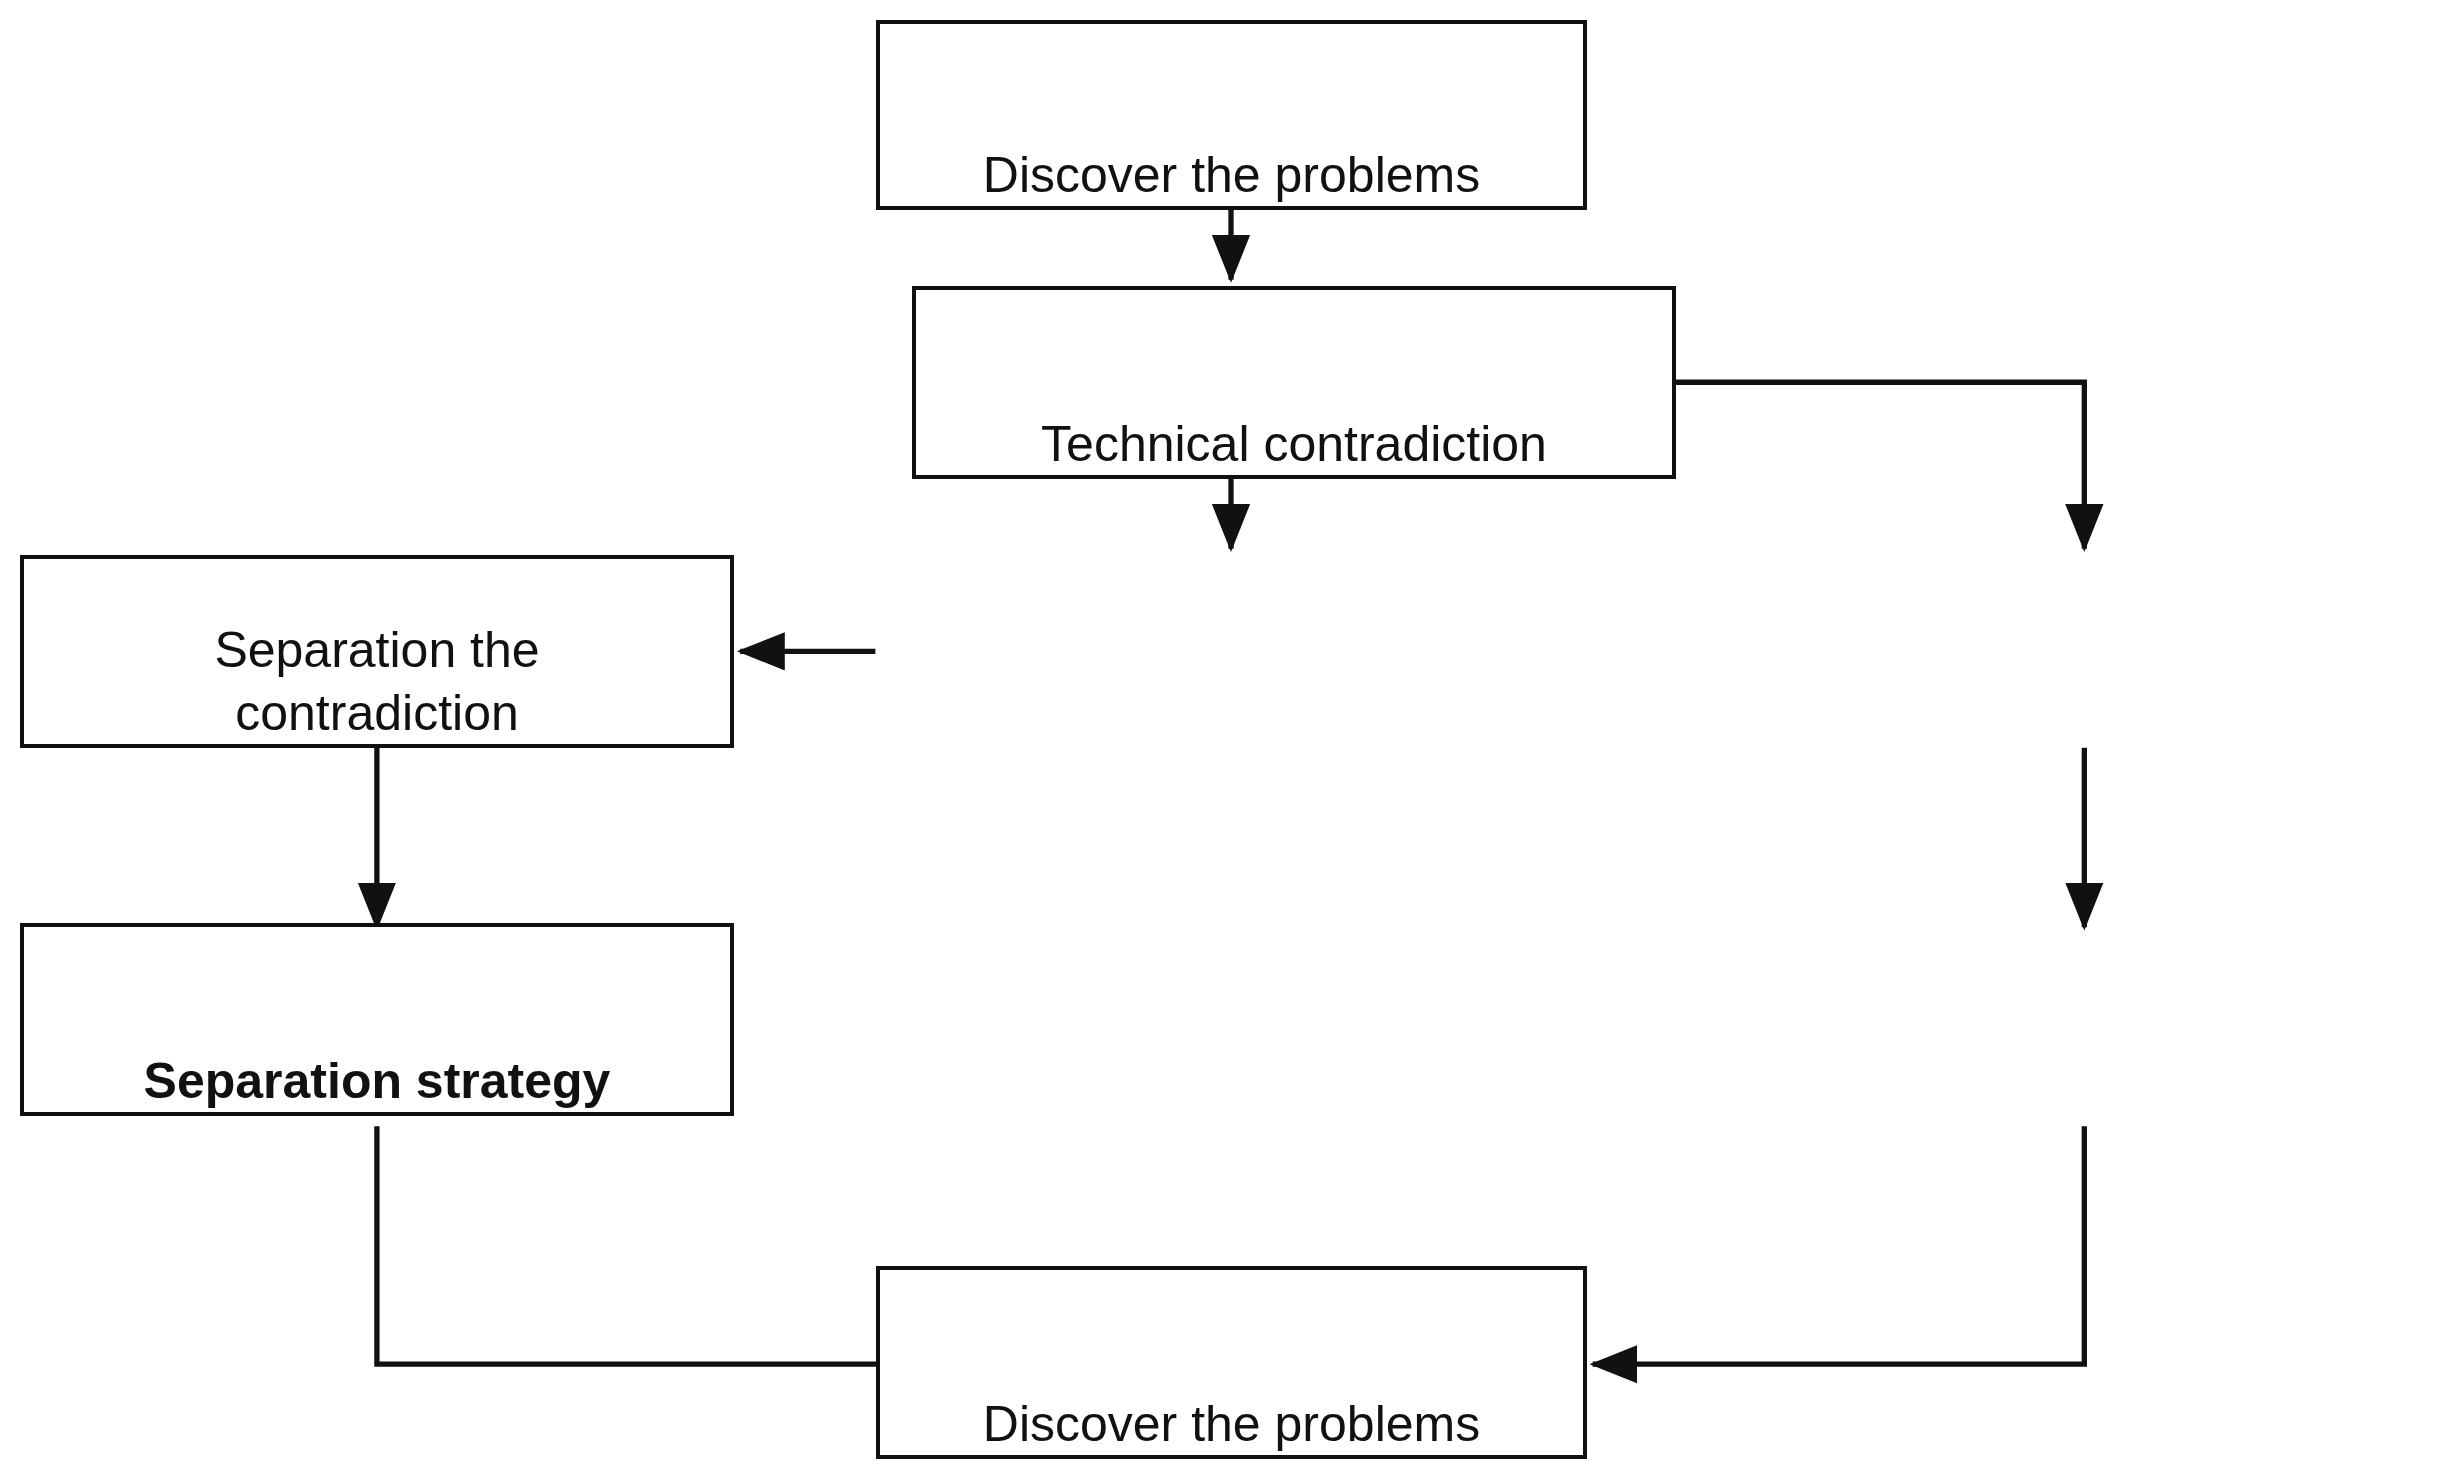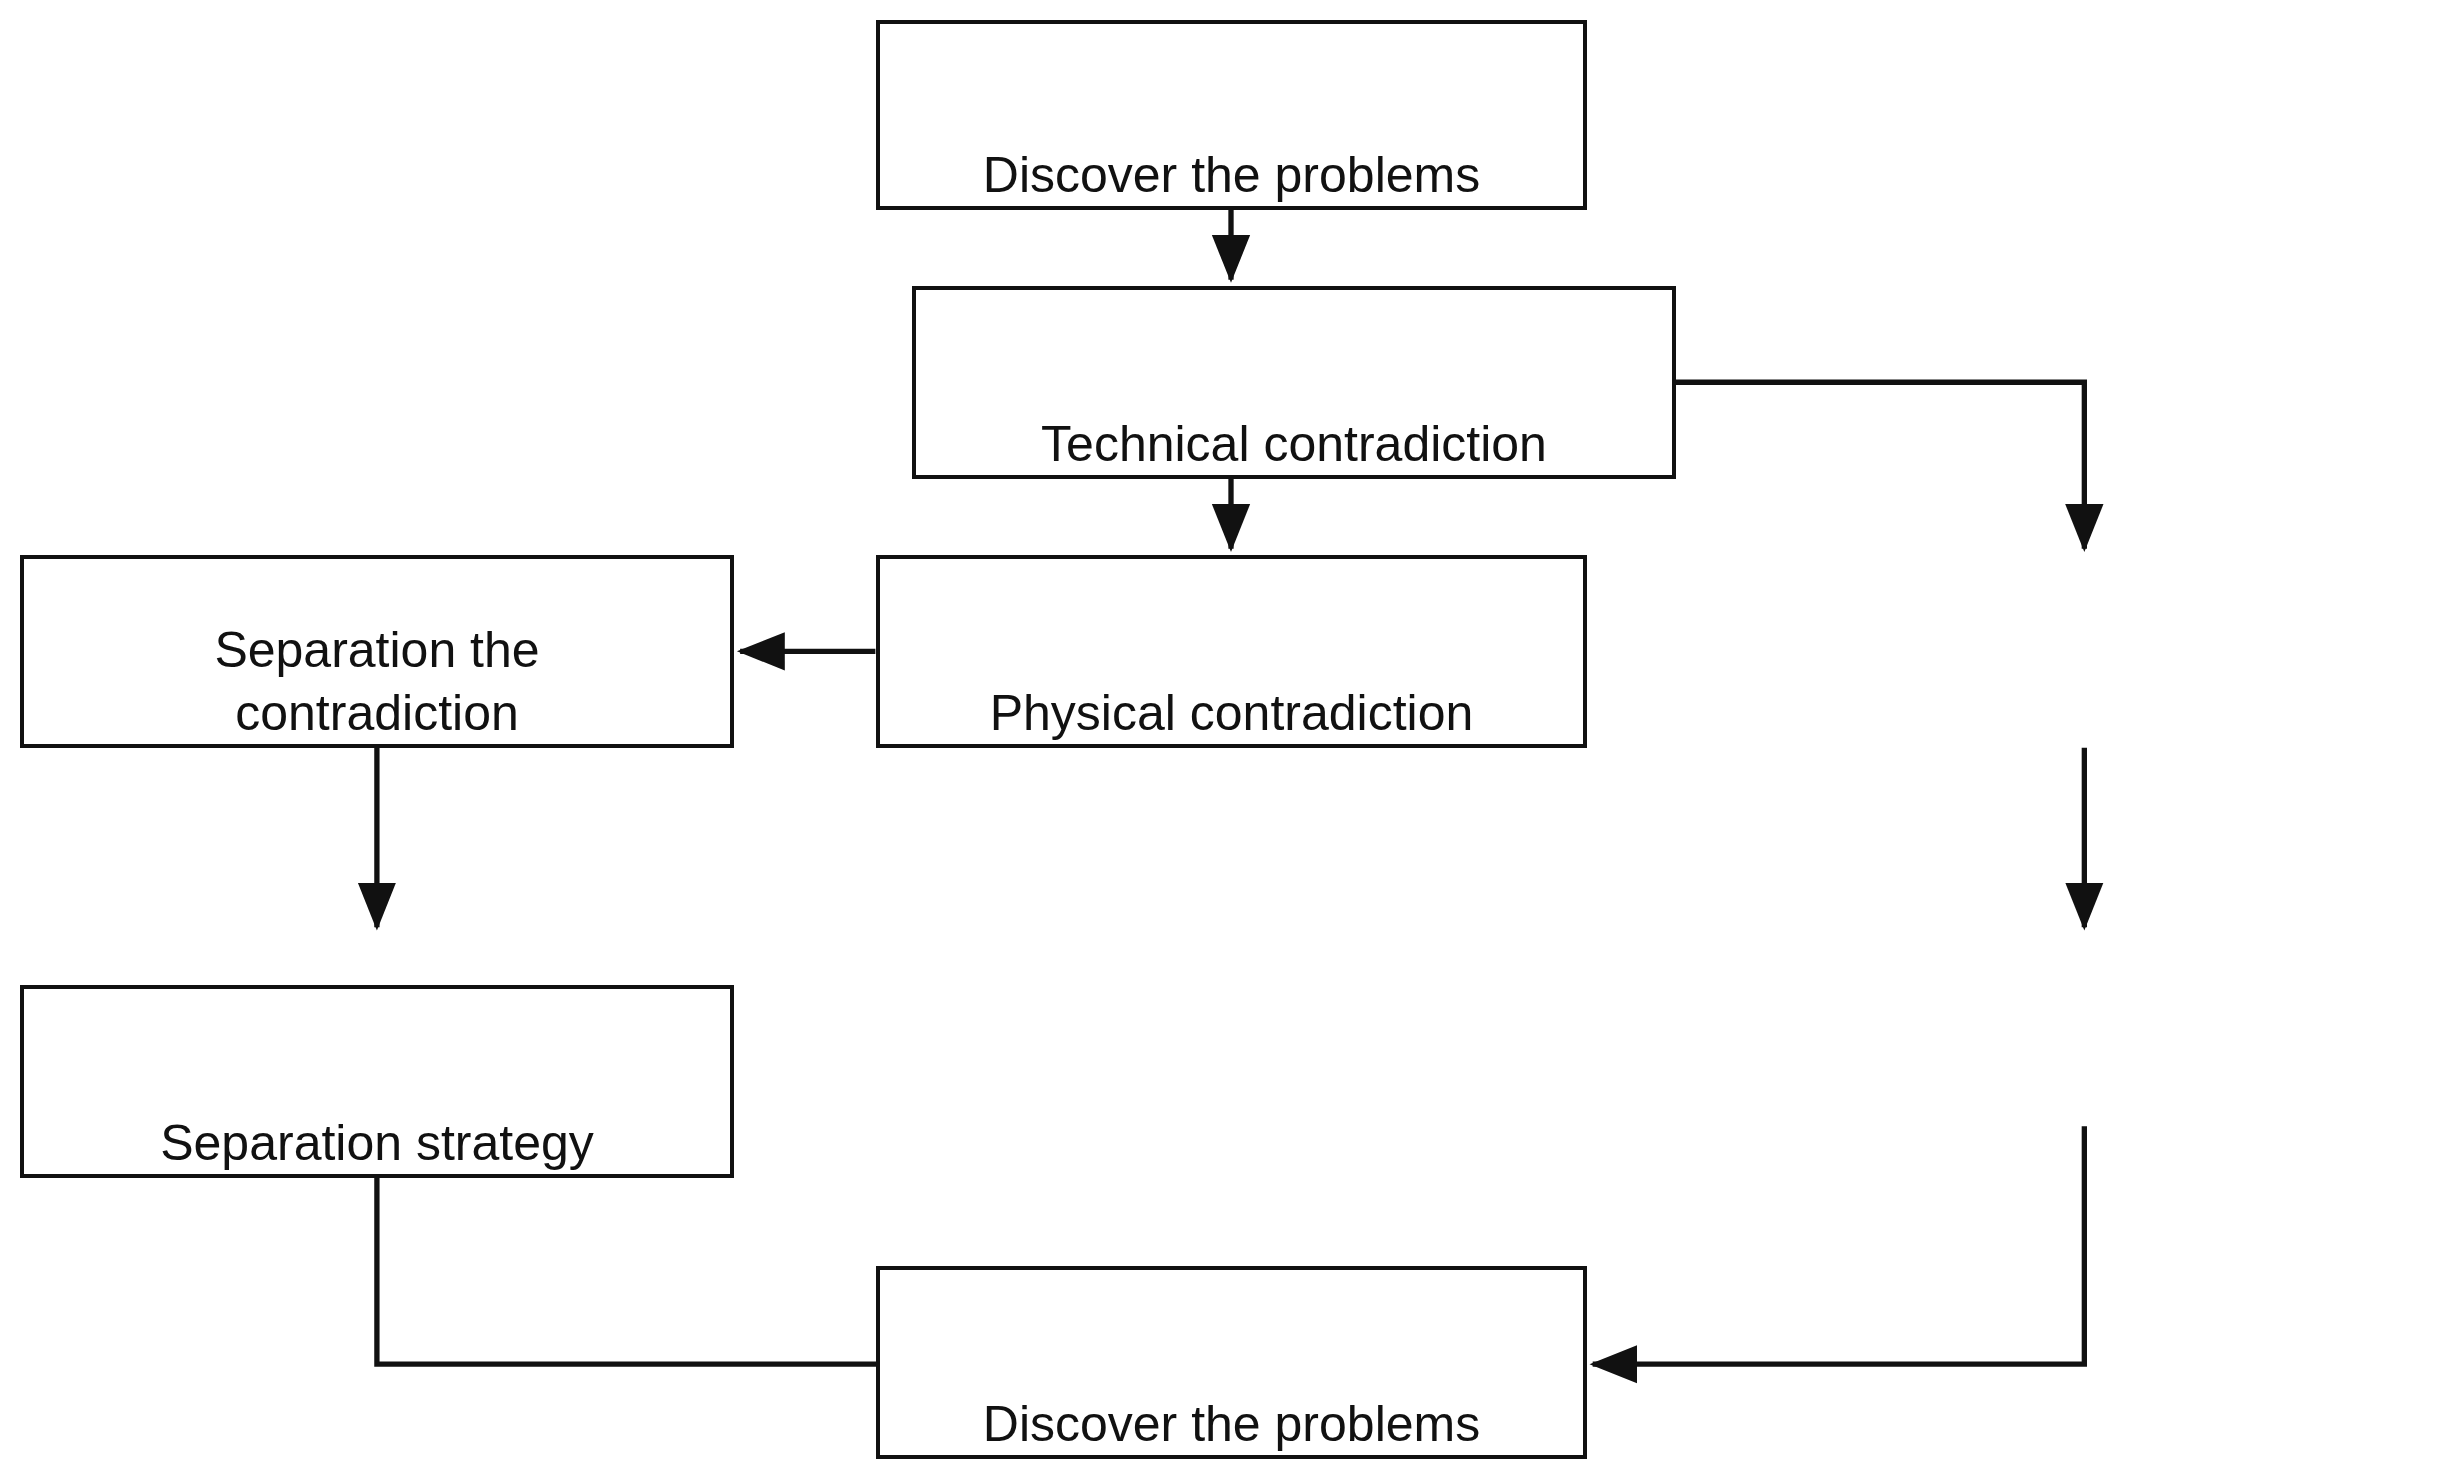--- a/index.html
+++ b/index.html
@@ -67,31 +67,28 @@
   </svg>
 
   <div class="node" style="left: 876px; top: 20px; width: 711px; height: 190px; border-color: rgb(17, 17, 17); color: rgb(17, 17, 17);">
     <span>Discover the problems</span>
   </div>
 
   <div class="node" style="left: 876px; top: 286px; width: 764px; height: 193px; border-color: rgb(17, 17, 17); color: rgb(17, 17, 17); margin-left: 36px;">
     <span>Technical contradiction</span>
   </div>
 
-  <div class="node" style="left: 876px; top: 555px; width: 711px; height: 193px; border-color: rgb(17, 17, 17); color: rgb(17, 17, 17);">
-    <span>Physical contradiction</span>
-  </div>
 
   <div class="node" style="left: 20px; top: 555px; width: 714px; height: 193px; border-color: rgb(17, 17, 17); color: rgb(17, 17, 17);">
     <span>Separation the
 contradiction</span>
   </div>
 
 
-  <div class="node" style="left: 20px; top: 985px; width: 714px; height: 193px; border-color: rgb(17, 17, 17); color: rgb(17, 17, 17);">
+  <div class="node" style="left: 20px; top: 923px; width: 714px; height: 193px; border-color: rgb(17, 17, 17); color: rgb(17, 17, 17); font-weight: bold;">
     <span>Separation strategy</span>
   </div>
 
 
   <div class="node" style="left: 876px; top: 1266px; width: 711px; height: 193px; border-color: rgb(17, 17, 17); color: rgb(17, 17, 17);">
     <span>Discover the problems</span>
   </div>
 
 </div>
 

